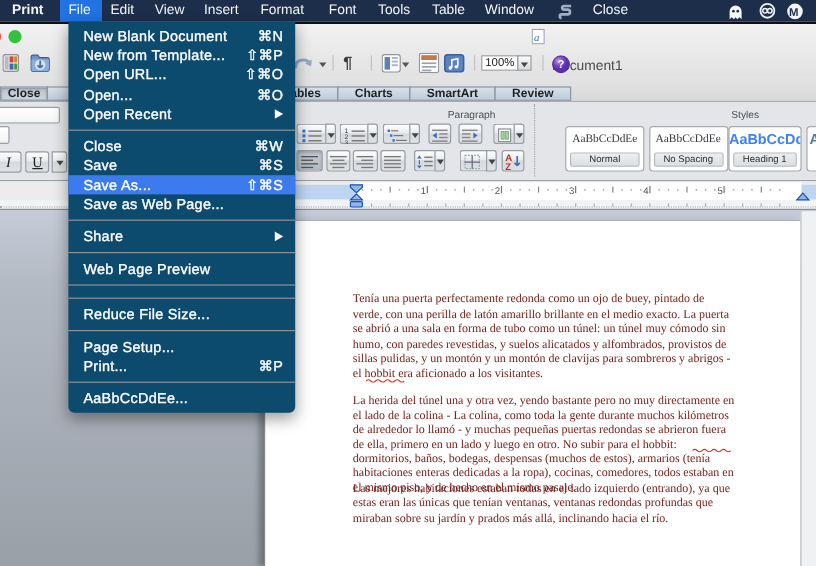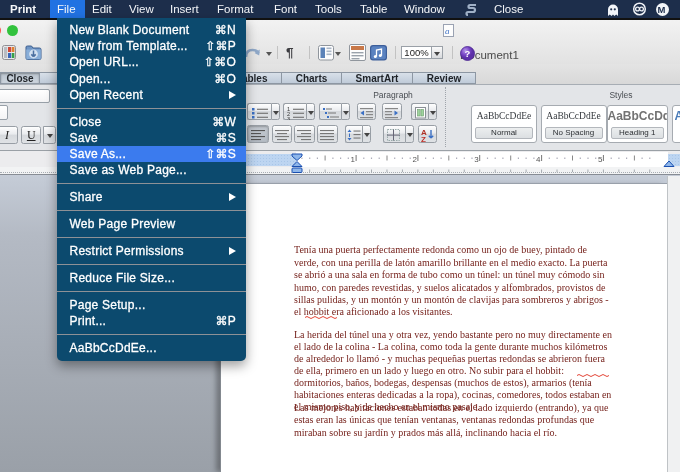--- a/index.html
+++ b/index.html
@@ -154,21 +154,21 @@
 
 <div class="stybox" style="left:471px;">
   <div class="stysample">AaBbCcDdEe</div>
   <div class="styname">Normal</div>
 </div>
 <div class="stybox" style="left:540.5px;">
   <div class="stysample">AaBbCcDdEe</div>
   <div class="styname">No Spacing</div>
 </div>
 <div class="stybox" style="left:606.5px;width:61.5px;">
-  <div class="stysample" style="top:3px;font-size:12px;font-weight:bold;color:#737373;font-family:'Liberation Sans',sans-serif;">AaBbCcDd</div>
+  <div class="stysample" style="top:3px;font-size:12px;font-weight:bold;color:#3b82f6;font-family:'Liberation Sans',sans-serif;">AaBbCcDd</div>
   <div class="styname">Heading 1</div>
 </div>
 <div class="stybox" style="left:671.5px;width:12px;">
   <div class="stysample" style="left:2px;text-align:left;top:3px;font-size:12px;font-weight:bold;color:#4a7bb8;font-family:'Liberation Sans',sans-serif;">Aa</div>
 </div>
 
 <div class="abs" style="left:-20px;top:88.5px;width:70px;height:14px;background:linear-gradient(#fff,#f4f4f5);border:1px solid #98a0a8;border-radius:2px;box-sizing:border-box;z-index:2;"></div>
 <div class="abs" style="left:-20px;top:105px;width:28px;height:14.5px;background:linear-gradient(#fff,#f4f4f5);border:1px solid #98a0a8;border-radius:2px;box-sizing:border-box;z-index:2;"></div>
 <div class="rbtn" style="left:-6px;top:125.5px;width:23.5px;height:18px;">
   <div style="position:absolute;left:10px;top:1.5px;font-family:'Liberation Serif',serif;font-style:italic;font-size:12px;color:#222;">I</div>
@@ -461,21 +461,20 @@
   <div class="msep"></div>
   <div class="mrow">Close<span class="msc">⌘W</span></div>
   <div class="mrow">Save<span class="msc">⌘S</span></div>
   <div class="mrow hirow">Save As...<span class="msc">⇧⌘S</span></div>
   <div class="mrow">Save as Web Page...</div>
   <div class="msep"></div>
   <div class="mrow">Share<span class="marr"></span></div>
   <div class="msep"></div>
   <div class="mrow">Web Page Preview</div>
   <div class="msep"></div>
-  <div class="mrow">Restrict Permissions<span class="marr"></span></div>
   <div class="msep"></div>
   <div class="mrow">Reduce File Size...</div>
   <div class="msep"></div>
   <div class="mrow">Page Setup...</div>
   <div class="mrow">Print...<span class="msc">⌘P</span></div>
   <div class="msep"></div>
   <div class="mrow">AaBbCcDdEe...</div>
 </div>
 
 </body></html>

